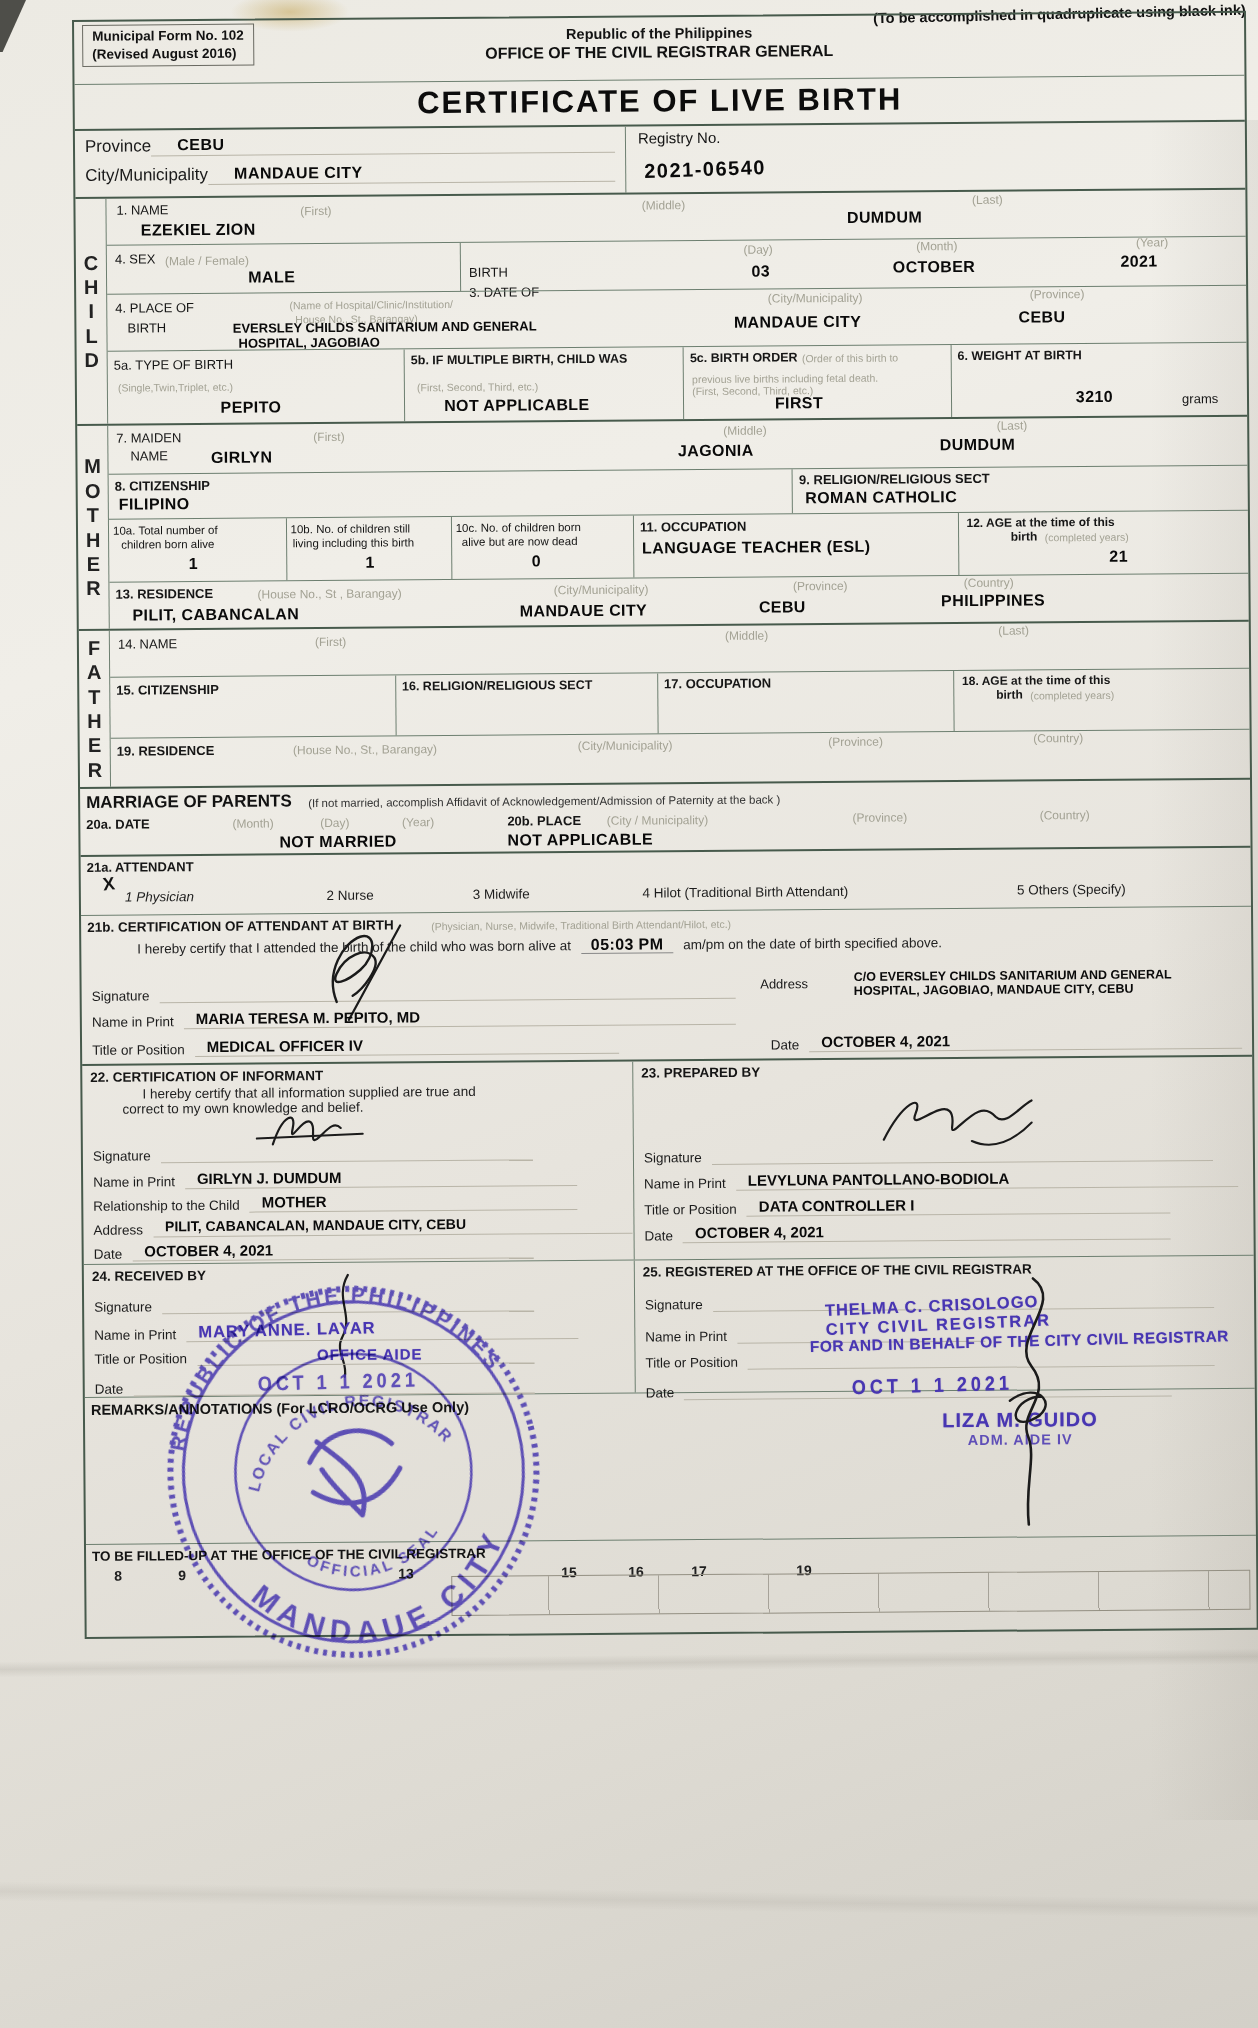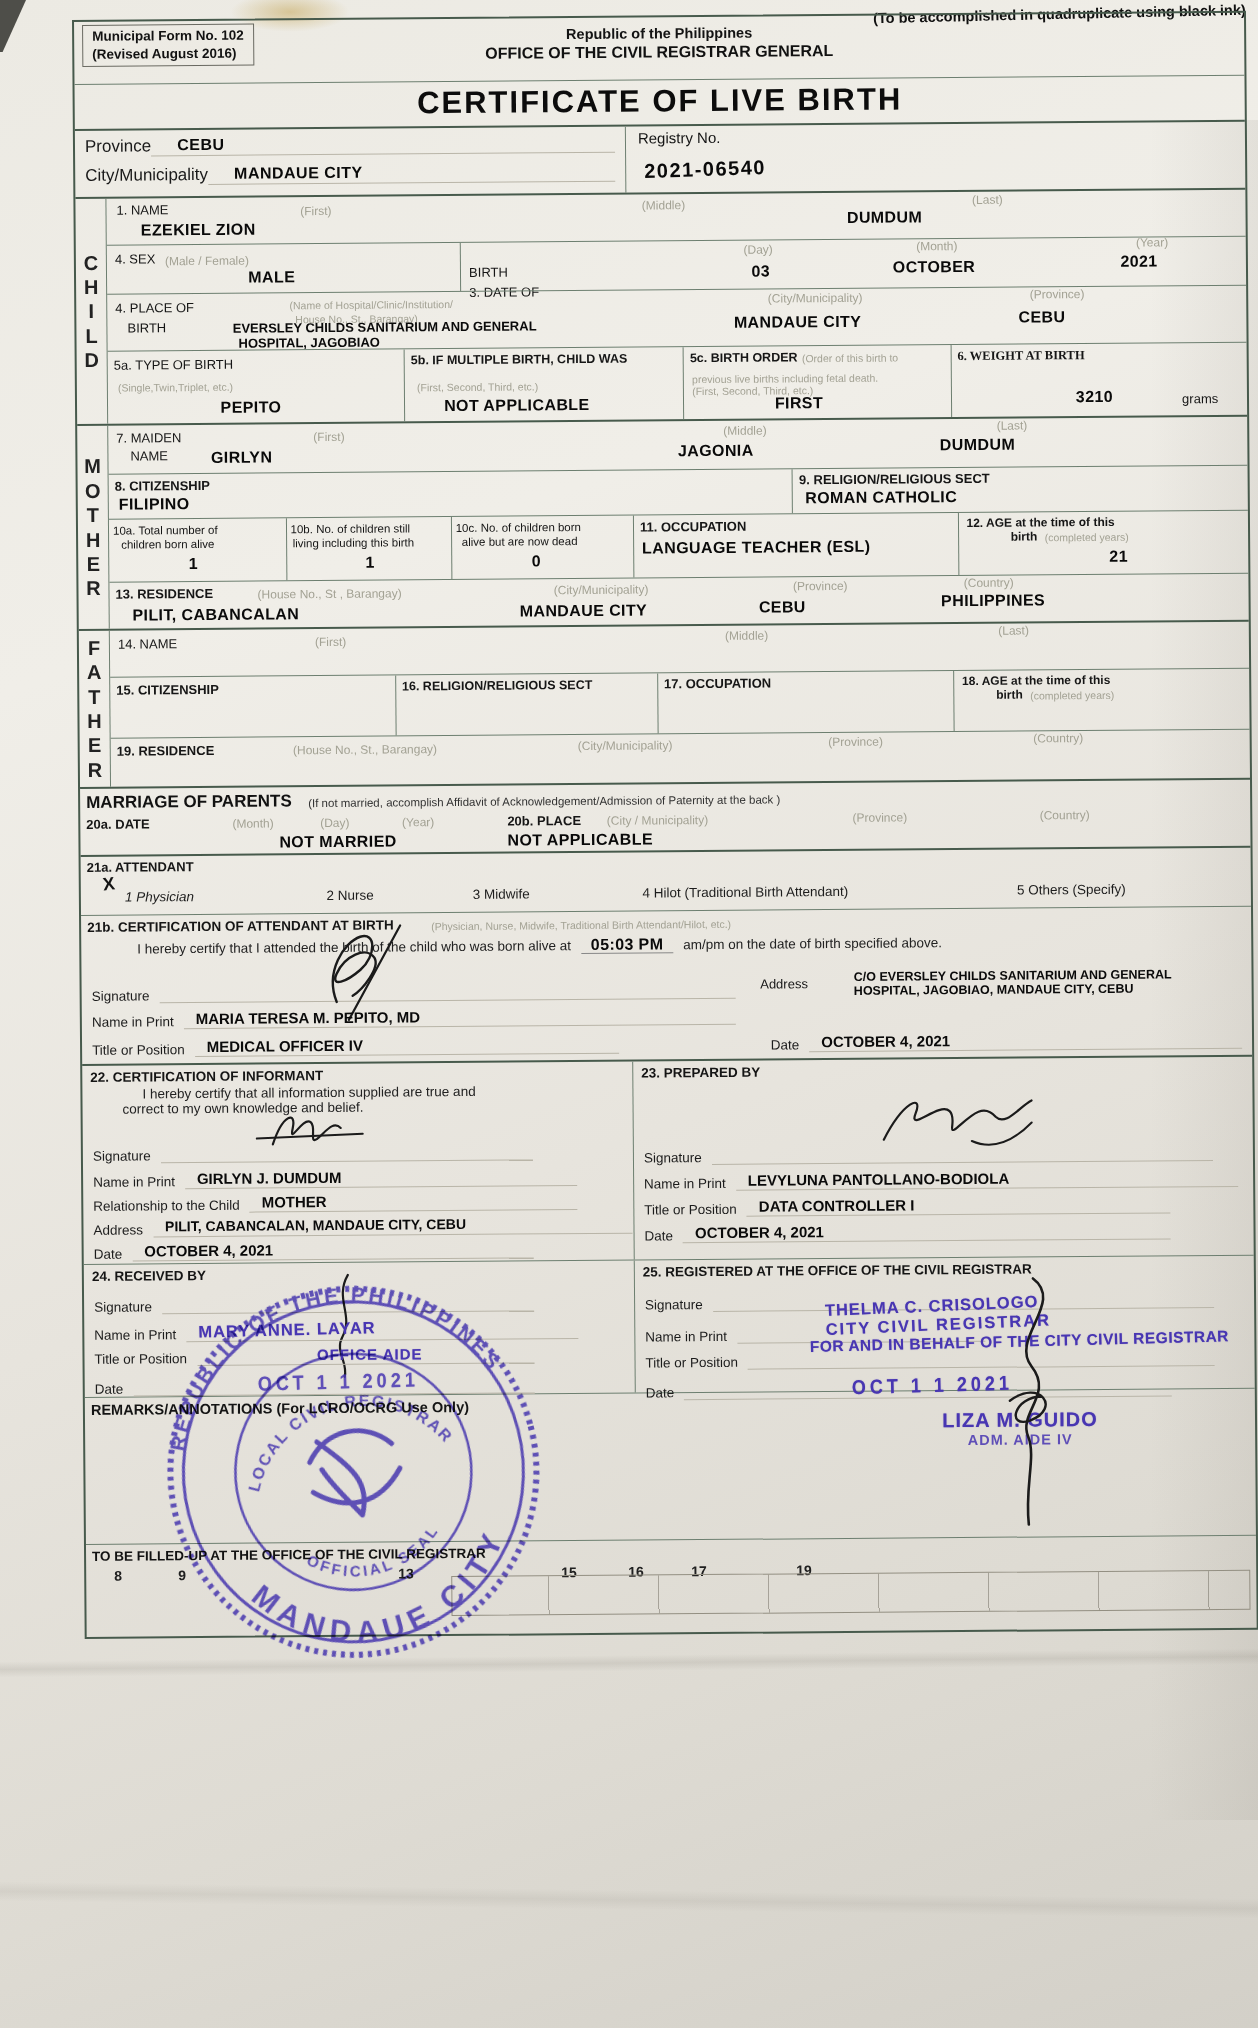--- a/index.html
+++ b/index.html
@@ -187,21 +187,21 @@
             <span class="abs val" style="left:14%;top:48px;">NOT APPLICABLE</span>
           </div>
           <div class="cell" style="width:23.5%;">
             <span class="abs lbls" style="left:6px;top:4px;font-weight:700;font-size:12.5px;">5c. BIRTH ORDER</span>
             <span class="abs hints" style="left:118px;top:6px;">(Order of this birth to</span>
             <span class="abs hints" style="left:8px;top:26px;">previous live births including fetal death.</span>
             <span class="abs hints" style="left:8px;top:38px;">(First, Second, Third, etc.)</span>
             <span class="abs val" style="left:34%;top:48px;">FIRST</span>
           </div>
           <div class="cell" style="flex:1;">
-            <span class="abs lbls" style="left:6px;top:4px;font-weight:700;font-size:12.5px;font-family:Liberation Serif, serif;">6. WEIGHT AT BIRTH</span>
+            <span class="abs lbls" style="left:6px;top:4px;font-weight:700;font-size:12.5px;">6. WEIGHT AT BIRTH</span>
             <span class="abs val" style="left:42%;top:44px;">3210</span>
             <span class="abs lbl" style="left:78%;top:48px;">grams</span>
           </div>
         </div>
       </div>
     </div>
 
     <div class="sec">
       <div class="rail">
         <span>M</span>

